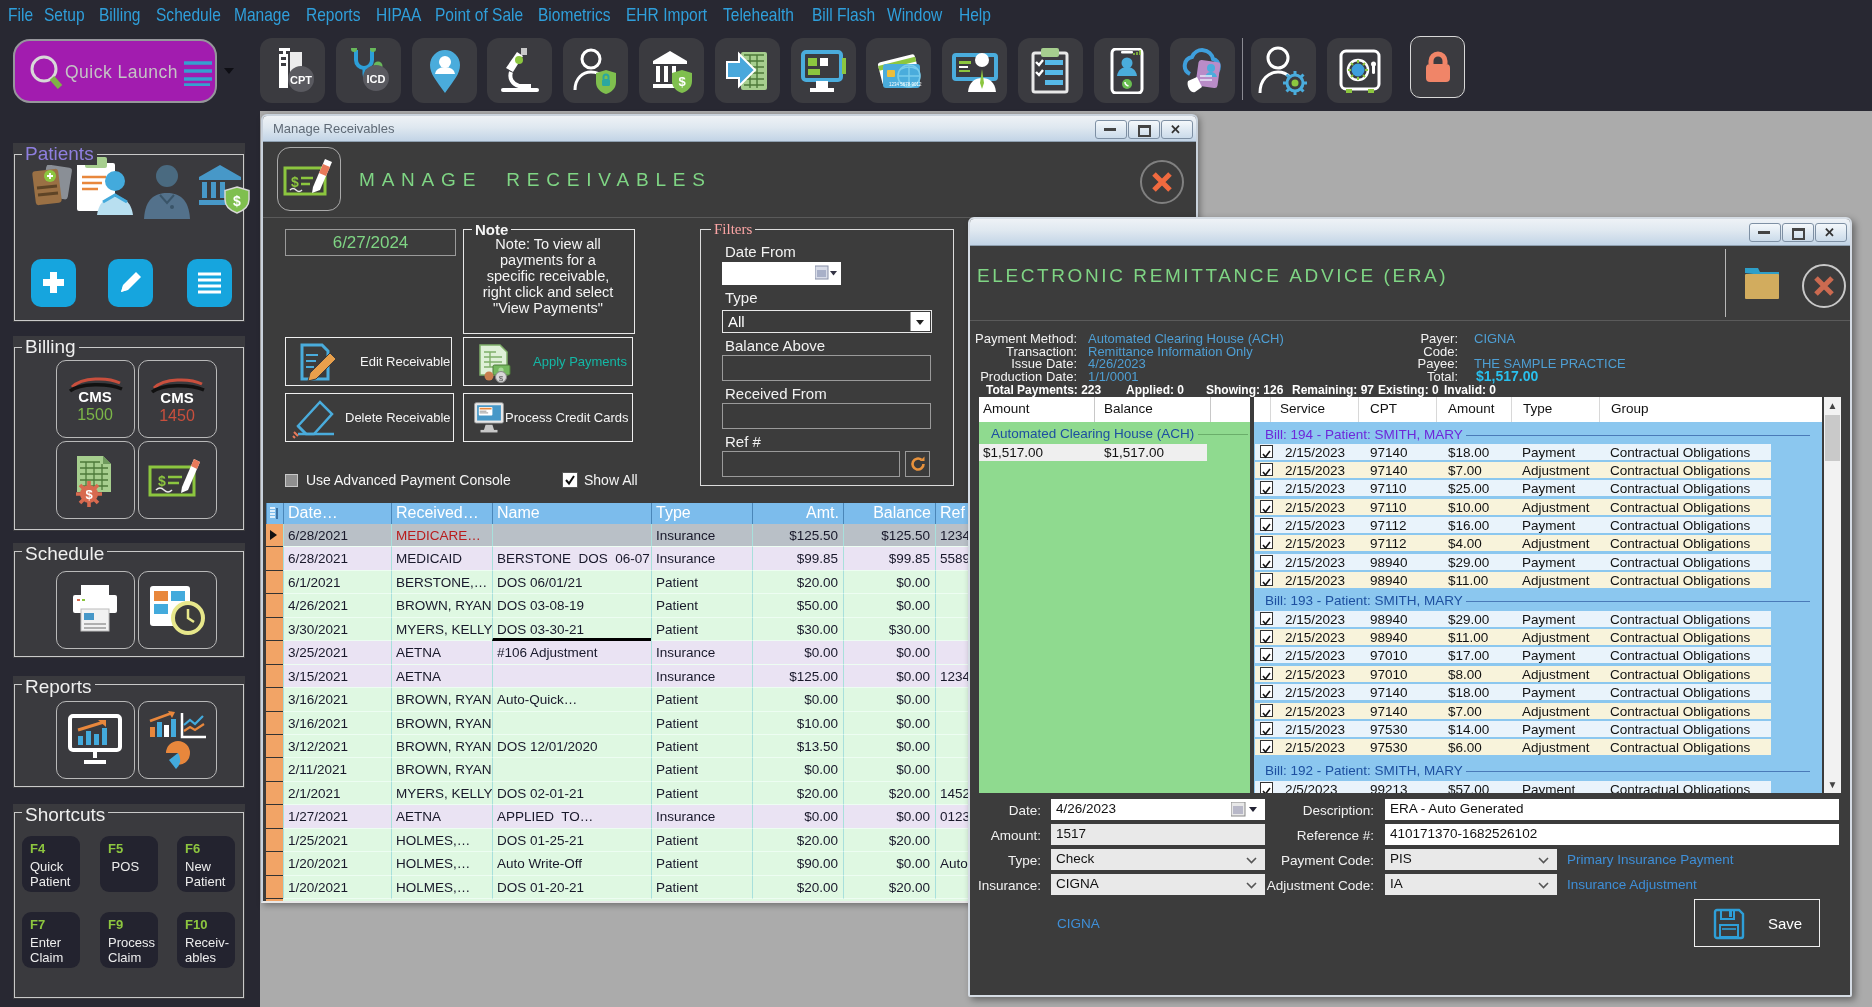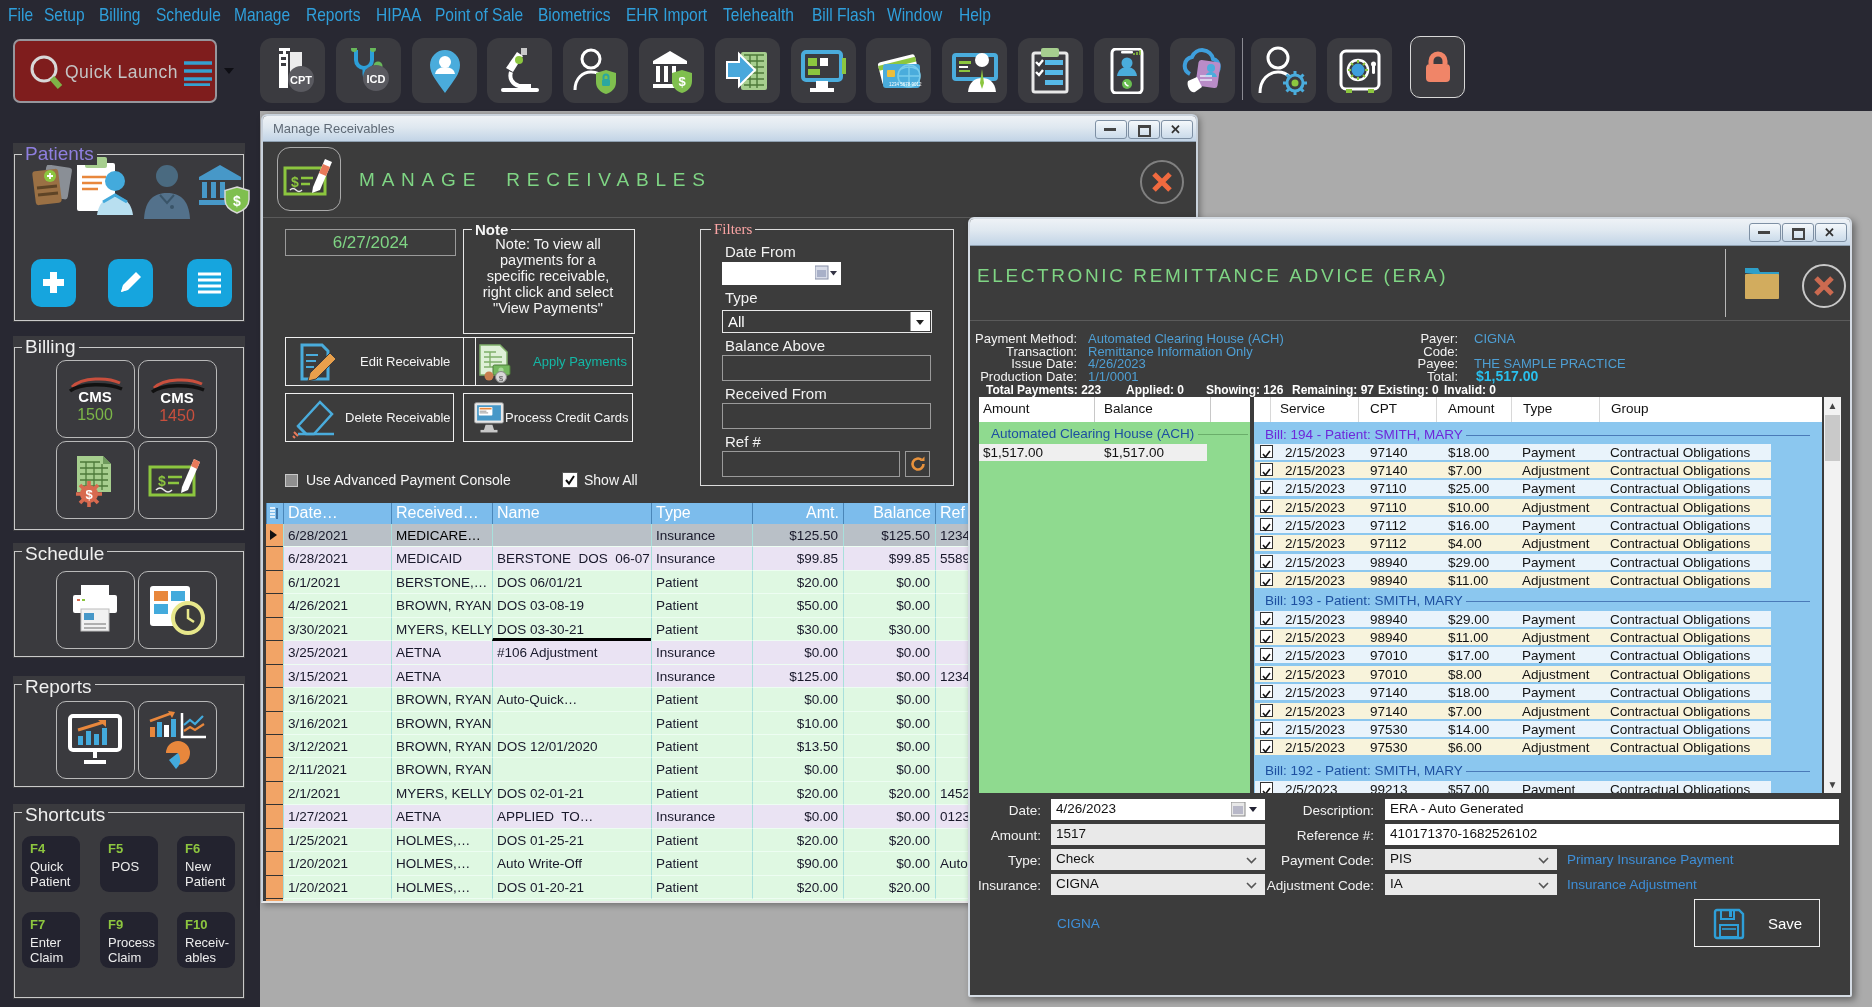--- a/index.html
+++ b/index.html
@@ -196,21 +196,21 @@
 <rect x="9" y="41" width="6" height="4" fill="#8CC63F"></rect>
       <rect x="31" y="41" width="6" height="4" fill="#8CC63F"></rect>
     </svg>
   </div>
 <div class="tbtn" style="left:1410px;top:36px;width:53px;height:60px;background:#3B3B40;border:1px solid #D8D8D8;border-radius:10px;">
     <svg width="34" height="34" viewBox="0 0 34 34">
 <rect x="5" y="14" width="24" height="18" rx="4" fill="#F08568"></rect>
 <path d="M10 14 v-3 a7 7 0 0 1 14 0 v3" stroke="#F08568" stroke-width="5" fill="none"></path>
     </svg>
   </div>
-<div class="abs" style="left:13px;top:39px;width:204px;height:64px;border:2px solid #96969C;border-radius:7px;background:#7f1d1d;box-sizing:border-box;">
+<div class="abs" style="left:13px;top:39px;width:204px;height:64px;border:2px solid #96969C;border-radius:17px;background:#a21caf;box-sizing:border-box;">
     <svg class="abs" style="left:9px;top:10px;" width="44" height="44" viewBox="0 0 44 44">
       <circle cx="20" cy="18" r="12" stroke="#D8D8D8" stroke-width="3" fill="none"></circle>
       <path d="M28 27 l8 9" stroke="#7FB347" stroke-width="6"></path>
     </svg>
     <div style="position:absolute;left:50px;top:21px;font-size:17.5px;color:#C4C4C4;letter-spacing:0.5px;">Quick Launch</div>
     <svg class="abs" style="left:169px;top:19px;" width="28" height="26" viewBox="0 0 28 26">
       <g stroke="#35A0D0" stroke-width="3.4">
         <path d="M0 3 h28 M0 11 h28 M0 19 h28 M0 25 h26"></path>
       </g>
     </svg>
@@ -423,21 +423,21 @@
     <div class="gtitle" style="left:96px;top:53px;letter-spacing:6.8px;">MANAGE&nbsp;&nbsp;RECEIVABLES</div>
     <div class="xcirc" style="left:877px;top:44px;border:2px solid #808080;"><svg width="40" height="40" viewBox="0 0 40 40">
         <path d="M12 12 L28 28 M28 12 L12 28" stroke="#F06A3F" stroke-width="5"></path>
       </svg></div>
     <div class="abs" style="left:0px;top:101px;width:937px;height:1px;background:#5A5A5A;"></div>
     <div class="abs" style="left:22px;top:113px;width:171px;height:27px;border:1px solid #9A9A9A;box-sizing:border-box;color:#7FD584;font-size:17px;text-align:center;padding-top:3px;">6/27/2024</div>
     <div class="abs" style="left:200px;top:113px;width:170px;height:103px;border:1px solid #E8E8E8;">
       <div style="position:absolute;left:8px;top:-9px;font-size:15px;font-weight:bold;color:#F5F5F5;background:#3C3C3C;padding:0 3px;">Note</div>
       <div style="position:absolute;left:3px;top:6px;width:162px;font-size:14.5px;color:#F5F5F5;text-align:center;line-height:16px;">Note: To view all<br>payments for a<br>specific receivable,<br>right click and select<br>"View Payments"</div>
     </div>
-    <div class="abs" style="left:22px;top:221px;width:191px;height:49px;border:1px solid #F0F0F0;box-sizing:border-box;">
+    <div class="abs" style="left:22px;top:221px;width:167px;height:49px;border:1px solid #F0F0F0;box-sizing:border-box;">
       <div class="abs" style="left:10px;top:5px"><svg width="44" height="40" viewBox="0 0 44 40">
 <path d="M6 2 h20 l6 6 v28 h-26z" fill="none" stroke="#4AACDC" stroke-width="3"></path>
 <path d="M10 12 h12 M10 18 h10 M10 24 h8" stroke="#4AACDC" stroke-width="2"></path>
 <path d="M14 30 L34 10 l6 6 -20 20 -8 2z" fill="#E8A04C" stroke="#3C3C3C" stroke-width="1"></path>
         </svg></div>
       <div class="abs" style="left:74px;top:16px;font-size:13px;color:#F5F5F5;white-space:nowrap;">Edit Receivable</div>
     </div>
     <div class="abs" style="left:22px;top:277px;width:169px;height:49px;border:1px solid #F0F0F0;box-sizing:border-box;">
       <div class="abs" style="left:6px;top:4px"><svg width="46" height="42" viewBox="0 0 46 42">
 <path d="M6 28 L28 4 l12 12 -18 20 -8 0z" fill="none" stroke="#4AACDC" stroke-width="2.5"></path>
@@ -520,21 +520,21 @@
       <svg class="abs" style="left:6px;top:4px" width="10" height="13" viewBox="0 0 10 13">
         <path d="M1 1 h5 M1 4 h5 M1 7 h5 M1 10 h5" stroke="#fff" stroke-width="1.5"></path>
         <path d="M8 1 v11" stroke="#2A5A8A" stroke-width="1.5"></path>
       </svg>
       <div style="position:absolute;left:3px;top:21px;width:17px;height:23px;background:#F2A466;border-bottom:1px solid #333;box-sizing:border-box;">
         <svg width="10" height="12" viewBox="0 0 10 12" style="position:absolute;left:3px;top:5px;">
           <path d="M1 1 L8 6 L1 11z" fill="#111"></path>
         </svg>
       </div>
       <div class="cell" style="position:absolute;left:20px;top:21px;width:108px;height:23px;background:#B9C0C7;padding-left:4px;font-size:13.5px;color:#18182A;line-height:23px;border-left:1px solid #A8E0DC;border-bottom:1px solid #EDFDF2;">6/28/2021</div>
-      <div class="cell" style="position:absolute;left:128px;top:21px;width:101px;height:23px;background:#B9C0C7;padding-left:4px;font-size:13.5px;color:#000000;line-height:23px;border-left:1px solid #A8E0DC;border-bottom:1px solid #EDFDF2;">MEDICARE…</div>
+      <div class="cell" style="position:absolute;left:128px;top:21px;width:101px;height:23px;background:#B9C0C7;padding-left:4px;font-size:13.5px;color:#b91c1c;line-height:23px;border-left:1px solid #A8E0DC;border-bottom:1px solid #EDFDF2;">MEDICARE…</div>
       <div class="cell" style="position:absolute;left:229px;top:21px;width:159px;height:23px;background:#B9C0C7;padding-left:4px;font-size:13.5px;color:#18182A;line-height:23px;border-left:1px solid #A8E0DC;border-bottom:1px solid #EDFDF2;"></div>
       <div class="cell" style="position:absolute;left:388px;top:21px;width:101px;height:23px;background:#B9C0C7;padding-left:4px;font-size:13.5px;color:#18182A;line-height:23px;border-left:1px solid #A8E0DC;border-bottom:1px solid #EDFDF2;">Insurance</div>
       <div class="cell" style="position:absolute;left:489px;top:21px;width:91px;height:23px;background:#B9C0C7;text-align:right;padding-right:5px;font-size:13.5px;color:#18182A;line-height:23px;border-left:1px solid #A8E0DC;border-bottom:1px solid #EDFDF2;">$125.50</div>
       <div class="cell" style="position:absolute;left:580px;top:21px;width:92px;height:23px;background:#B9C0C7;text-align:right;padding-right:5px;font-size:13.5px;color:#18182A;line-height:23px;border-left:1px solid #A8E0DC;border-bottom:1px solid #EDFDF2;">$125.50</div>
       <div class="cell" style="position:absolute;left:672px;top:21px;width:263px;height:23px;background:#B9C0C7;padding-left:4px;font-size:13.5px;color:#18182A;line-height:23px;border-left:1px solid #A8E0DC;border-bottom:1px solid #EDFDF2;">1234</div>
       <div style="position:absolute;left:3px;top:44px;width:17px;height:24px;background:#F2A466;border-bottom:1px solid #333;box-sizing:border-box;"></div>
       <div class="cell" style="position:absolute;left:20px;top:44px;width:108px;height:24px;background:#EAE3F3;padding-left:4px;font-size:13.5px;color:#18182A;line-height:24px;border-left:1px solid #A8E0DC;border-bottom:1px solid #EDFDF2;">6/28/2021</div>
       <div class="cell" style="position:absolute;left:128px;top:44px;width:101px;height:24px;background:#EAE3F3;padding-left:4px;font-size:13.5px;color:#18182A;line-height:24px;border-left:1px solid #A8E0DC;border-bottom:1px solid #EDFDF2;">MEDICAID</div>
       <div class="cell" style="position:absolute;left:229px;top:44px;width:159px;height:24px;background:#EAE3F3;padding-left:4px;font-size:13.5px;color:#18182A;line-height:24px;border-left:1px solid #A8E0DC;border-bottom:1px solid #EDFDF2;">BERSTONE&nbsp; DOS&nbsp; 06-07…</div>
       <div class="cell" style="position:absolute;left:388px;top:44px;width:101px;height:24px;background:#EAE3F3;padding-left:4px;font-size:13.5px;color:#18182A;line-height:24px;border-left:1px solid #A8E0DC;border-bottom:1px solid #EDFDF2;">Insurance</div>

